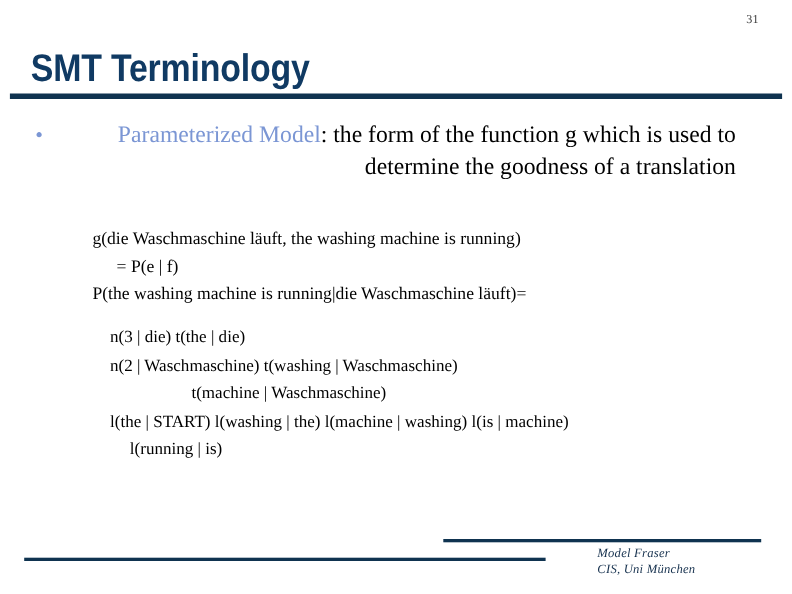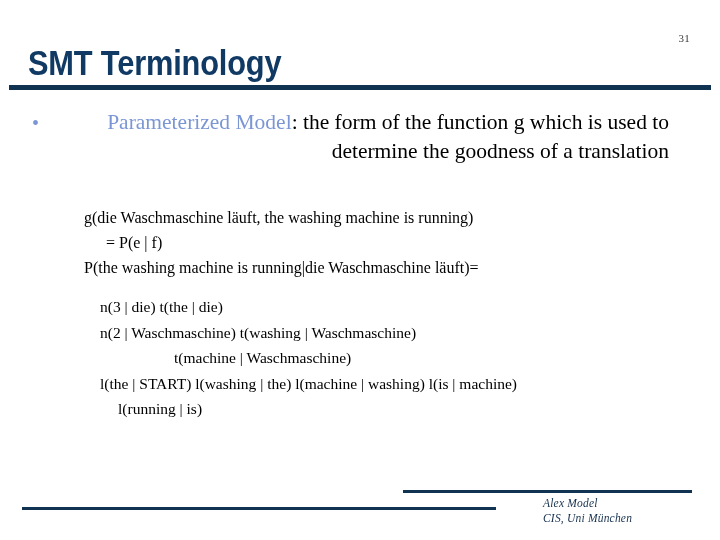--- a/index.html
+++ b/index.html
@@ -17,21 +17,21 @@
   .slide {
     position: relative;
     width: 720px;
     height: 540px;
     background: #ffffff;
   }
 
   
   .page-number {
     position: absolute;
-    top: 32px;
+    top: 12px;
     right: 30px;
     font-family: "Liberation Serif", serif;
     font-size: 11px;
     color: #3a3a3a;
     letter-spacing: 0.3px;
   }
 
   
   .slide-title {
     position: absolute;
@@ -178,17 +178,17 @@
     <span class="small-line">n(2 | Waschmaschine)  t(washing | Waschmaschine)</span>
     <span class="small-line small-center">t(machine | Waschmaschine)</span>
     <span class="small-line">l(the | START) l(washing | the) l(machine | washing) l(is | machine)</span>
     <span class="small-line small-indent">l(running | is)</span>
   </div>
 
   <div class="footer-rule-top"></div>
   <div class="footer-rule-bottom"></div>
 
   <div class="footer-text">
-    <span>Alex Model</span>
+    <span>Model Fraser</span>
     <span>CIS, Uni München</span>
   </div>
 
 </div>
 
 </body></html>

